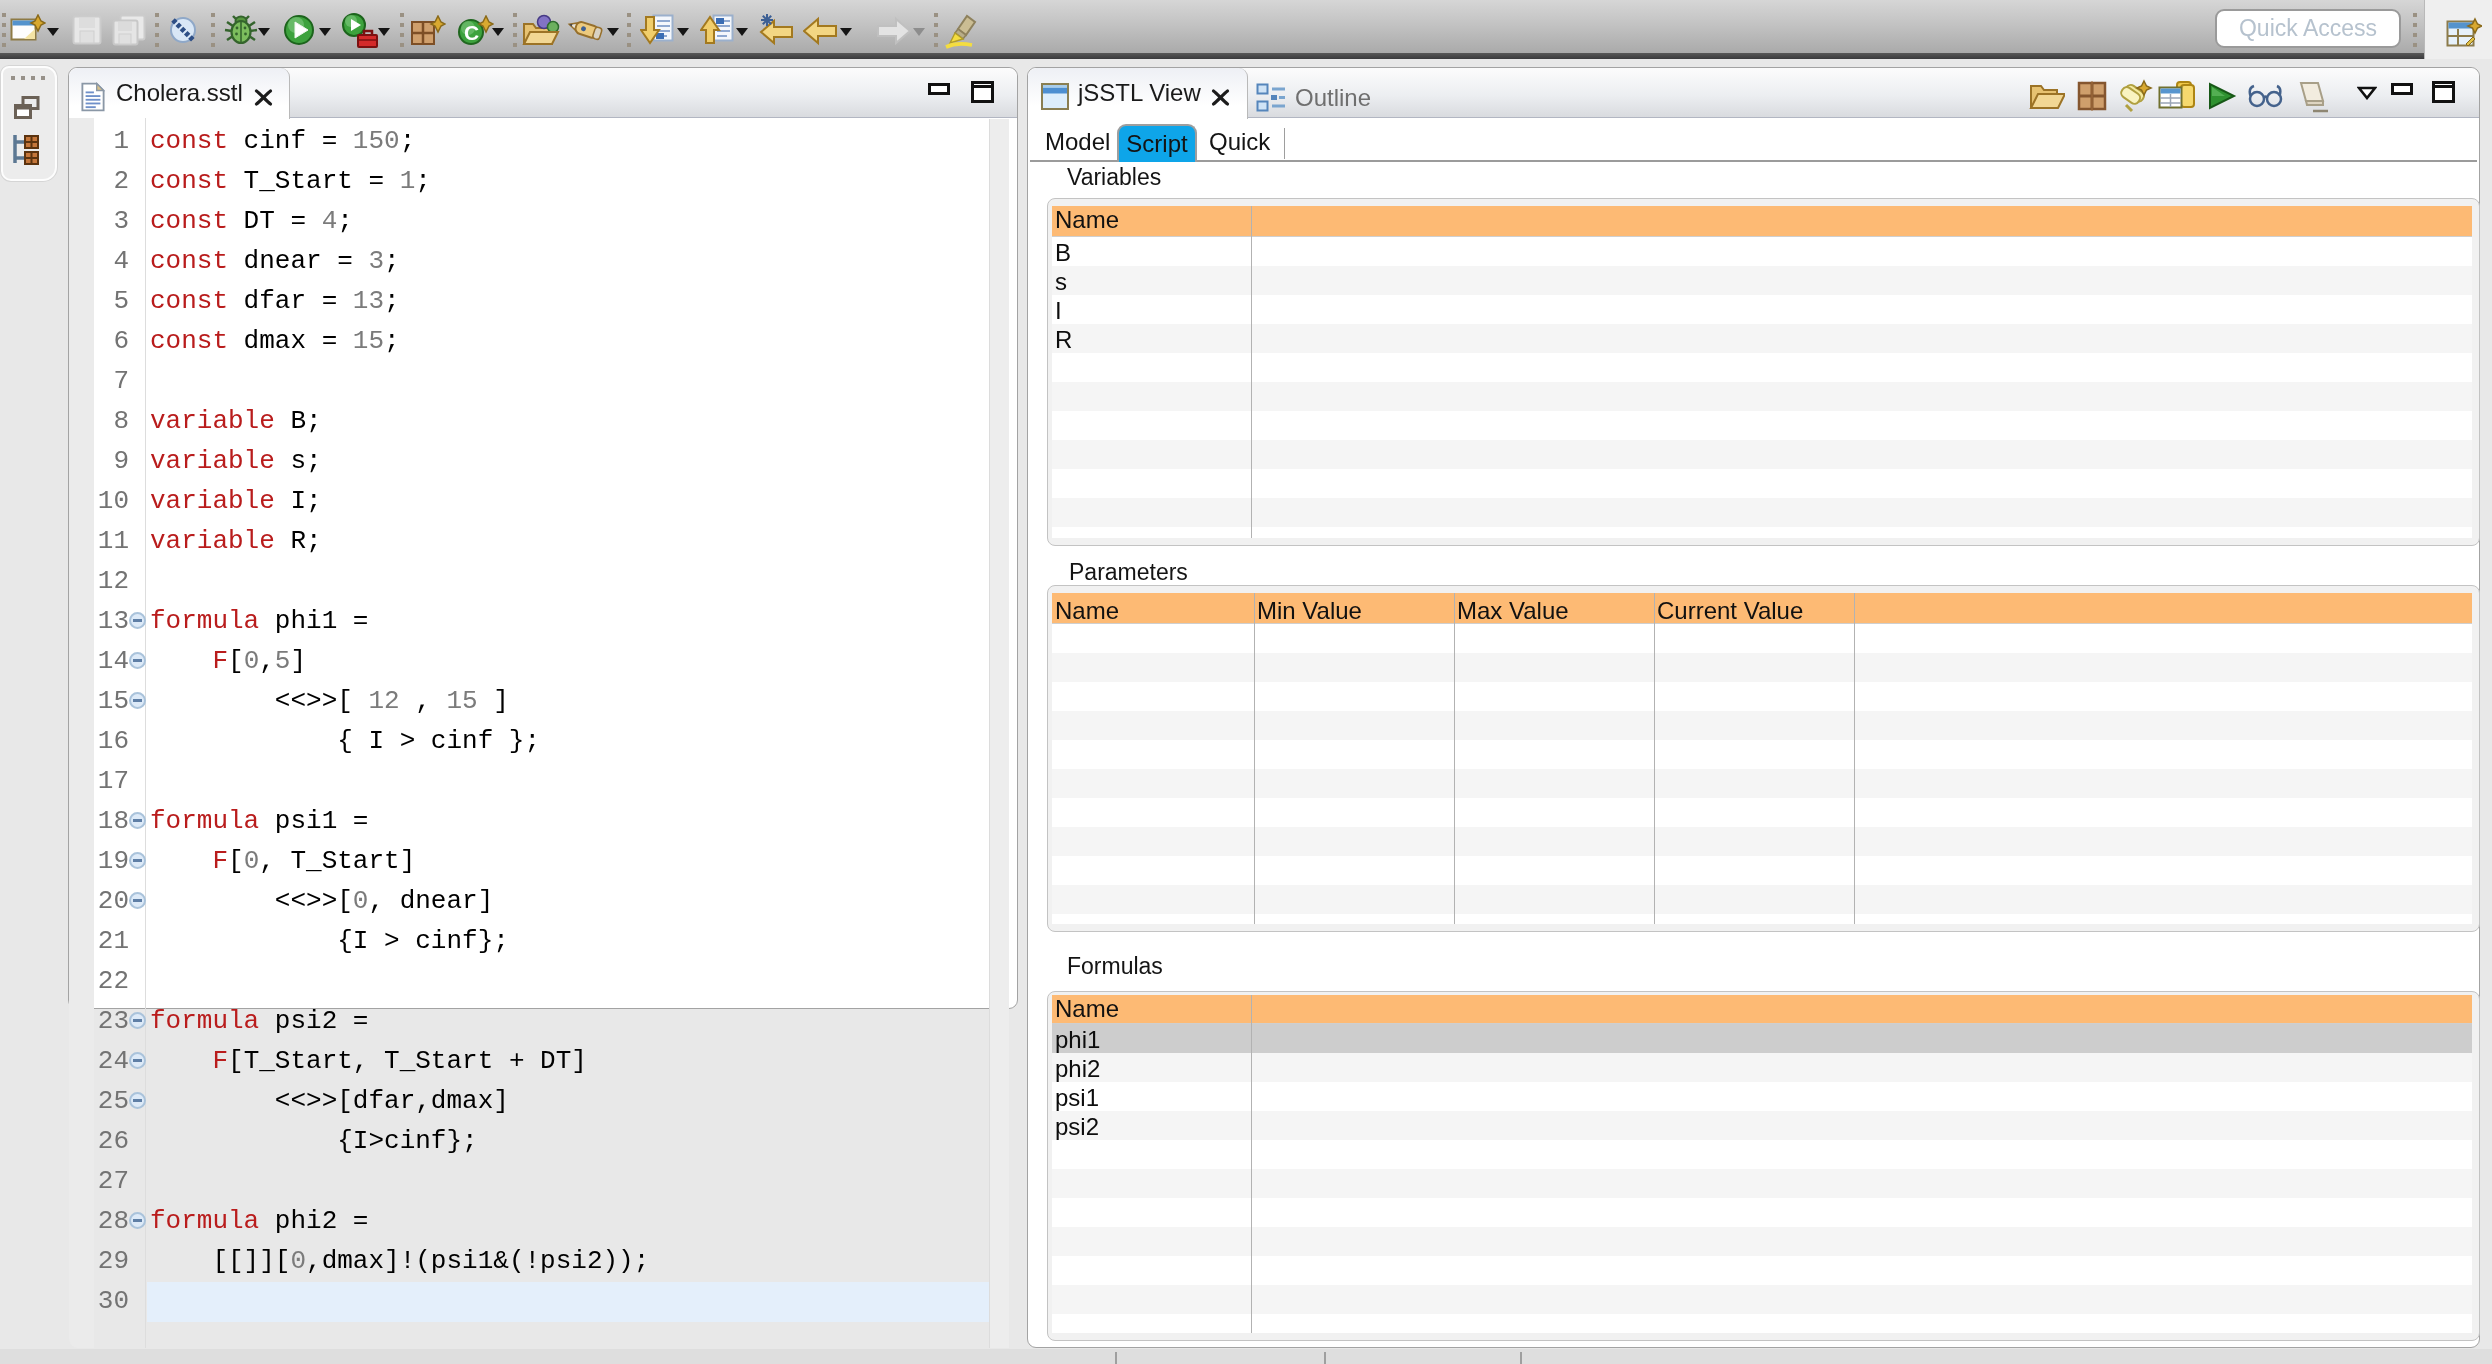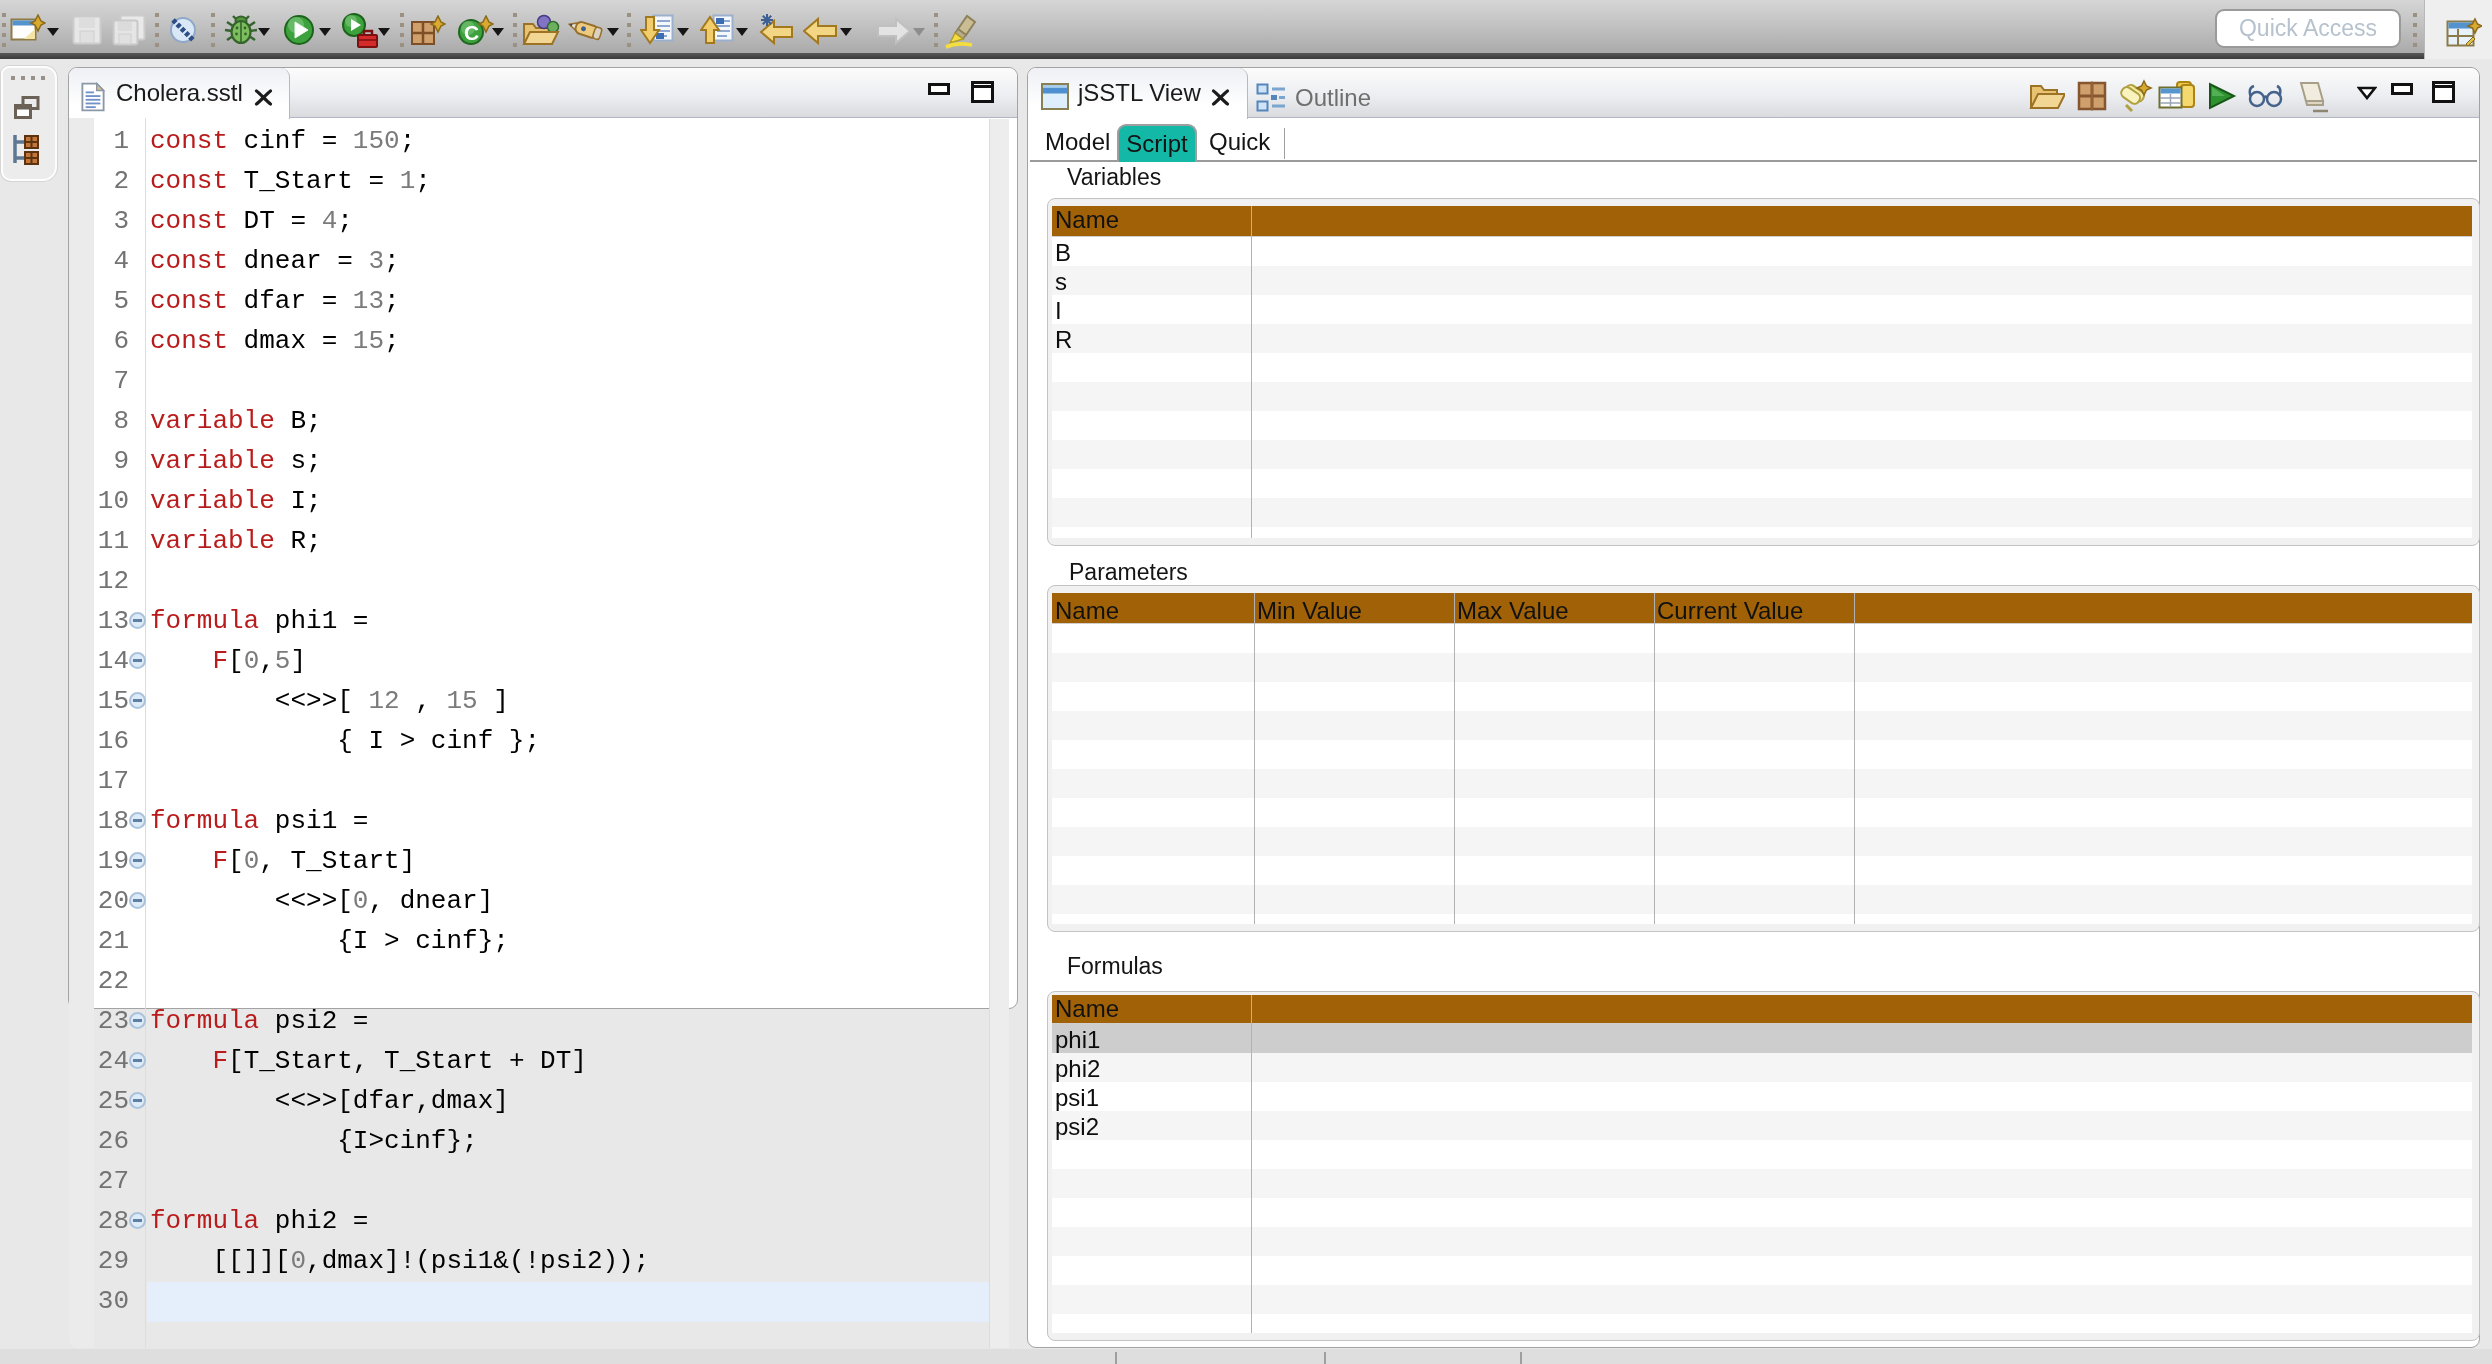--- a/index.html
+++ b/index.html
@@ -41,29 +41,29 @@
      font-family:"Liberation Mono",monospace;font-size:26px;line-height:40px;color:#000;}
   #curline{left:78px;top:1214px;width:844px;height:40px;background:#e4effb;}
   .k{color:#b91c1c;}
   .n{color:#7b7b7b;}
   .fold{position:absolute;left:60px;width:13px;height:13px;border:2px solid #aac3db;
     border-radius:50%;background:#ddeaf8;}
   .fold i{position:absolute;left:2px;top:5px;width:9px;height:3px;background:#5f7fa6;}
   
   #rpanel{left:1027px;top:67px;width:1453px;height:1281px;}
   .vtab{position:absolute;font-size:24px;color:#141414;}
-  #scripttab{position:absolute;left:89px;top:56px;width:80px;height:38px;background:#14b8a6;
+  #scripttab{position:absolute;left:89px;top:56px;width:80px;height:38px;background:#0ea5e9;
      border:2px solid #9e9e9e;border-bottom:none;border-radius:9px 9px 0 0;box-sizing:border-box;
      text-align:center;font-size:24px;color:#141414;line-height:36px;z-index:3;}
   .subline{position:absolute;top:92px;height:2px;background:#9b9b9b;z-index:2;}
   .seclabel{position:absolute;font-size:23px;color:#141414;}
   .tblbox{position:absolute;left:19px;width:1433px;background:#f1f1f1;
      border:1px solid #c3c3c3;border-radius:8px;box-sizing:border-box;}
   .tblin{position:absolute;left:4px;right:7px;top:7px;bottom:7px;background:#fff;overflow:hidden;}
-  .thead{position:absolute;left:0;right:0;top:0;background:#a16207;border-bottom:1px solid #cfcfcf;box-sizing:border-box;}
+  .thead{position:absolute;left:0;right:0;top:0;background:#fdba74;border-bottom:1px solid #cfcfcf;box-sizing:border-box;}
   .thead span{position:absolute;font-size:24px;color:#111;}
   .zrow{position:absolute;left:0;right:0;height:29px;}
   .zrow.g{background:#f5f5f5;}
   .zrow.sel{background:#cdcdcd;}
   .zrow span{position:absolute;left:3px;top:2px;font-size:24px;color:#0d0d0d;}
   .colsep{position:absolute;width:1px;background:#b2b2b2;top:0;bottom:0;}
   
   #bstrip{left:0;top:1349px;width:2492px;height:15px;background:#dedede;}
   .btick{top:1352px;width:2px;height:12px;background:#9f9f9f;}
 </style>

